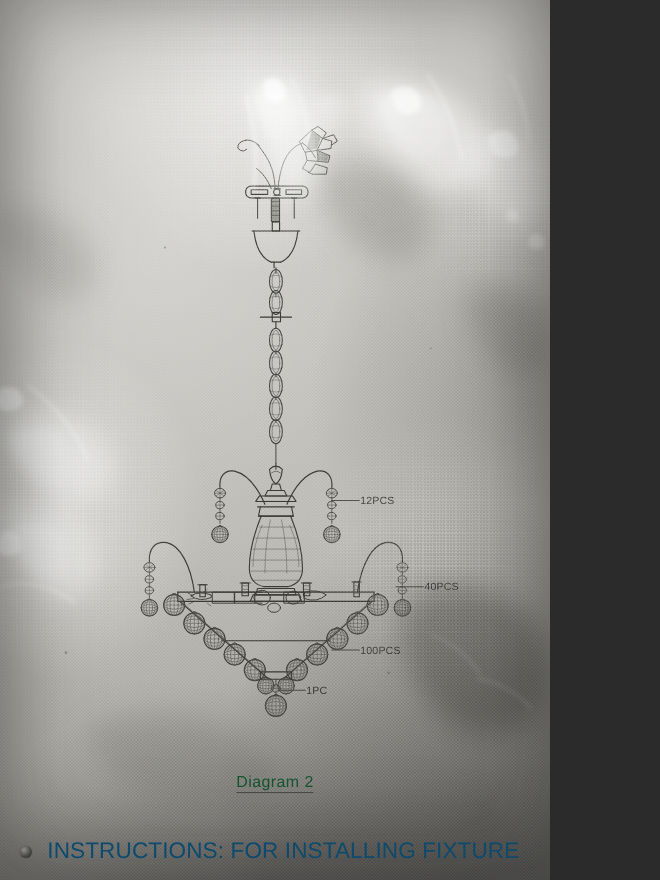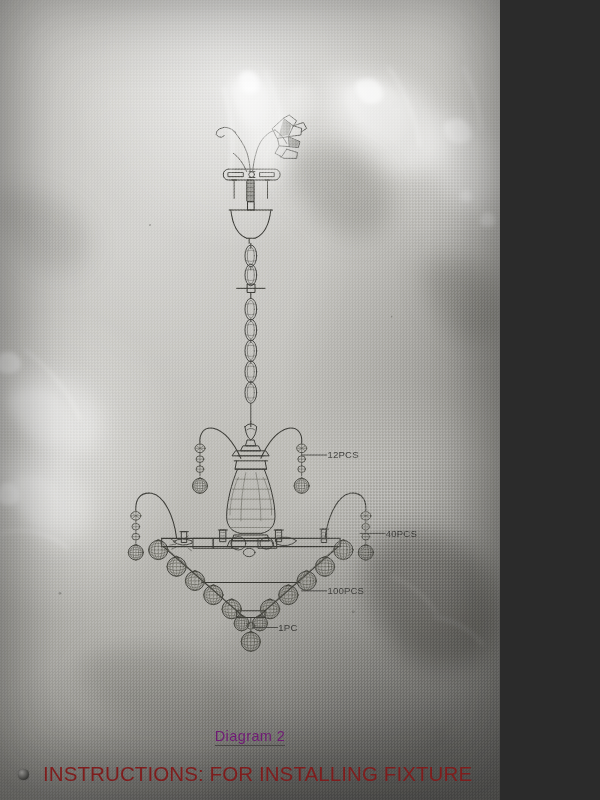--- a/index.html
+++ b/index.html
@@ -48,37 +48,37 @@
 
   .shade{position:absolute;inset:0;pointer-events:none;mix-blend-mode:multiply;}
   .shade svg{width:100%;height:100%;display:block;}
 
   
   .art{position:absolute;inset:0;}
   .art svg{width:100%;height:100%;display:block;}
 
   
   .diagram-caption{
-    position:absolute;left:0;right:0;top:728px;text-align:center;
-    font-size:14.5px;color:#701a75;letter-spacing:.4px;
+    position:absolute;left:0;right:0;top:703px;text-align:center;
+    font-size:14.5px;color:#14532d;letter-spacing:.4px;
   }
   .diagram-caption span{
     border-bottom:1.3px solid #4a4947;padding-bottom:1px;
   }
 
   .footer{
     position:absolute;left:18px;top:762px;display:flex;align-items:center;gap:14px;
   }
   .bullet{
     width:11px;height:11px;border-radius:50%;
     background:radial-gradient(circle at 35% 32%,#8e8d8a,#3a3a38 70%,#2c2c2a);
     box-shadow:0 0 1px rgba(0,0,0,.5);flex:none;
   }
   .footer-text{
-    font-size:20.5px;color:#7f1d1d;letter-spacing:.1px;white-space:nowrap;
+    font-size:20.5px;color:#0c4a6e;letter-spacing:.1px;white-space:nowrap;
     font-family:"Liberation Sans", sans-serif;
   }
 
   
   .grain{
     position:absolute;inset:0;pointer-events:none;opacity:.16;
     background-image:
       repeating-conic-gradient(rgba(0,0,0,.5) 0% 25%, rgba(255,255,255,.45) 0% 50%);
     background-size:3px 3px;
     mix-blend-mode:overlay;

